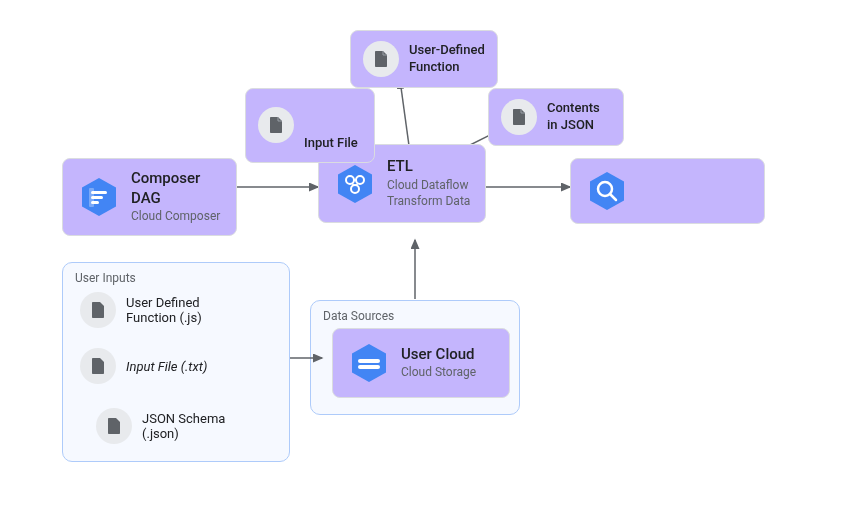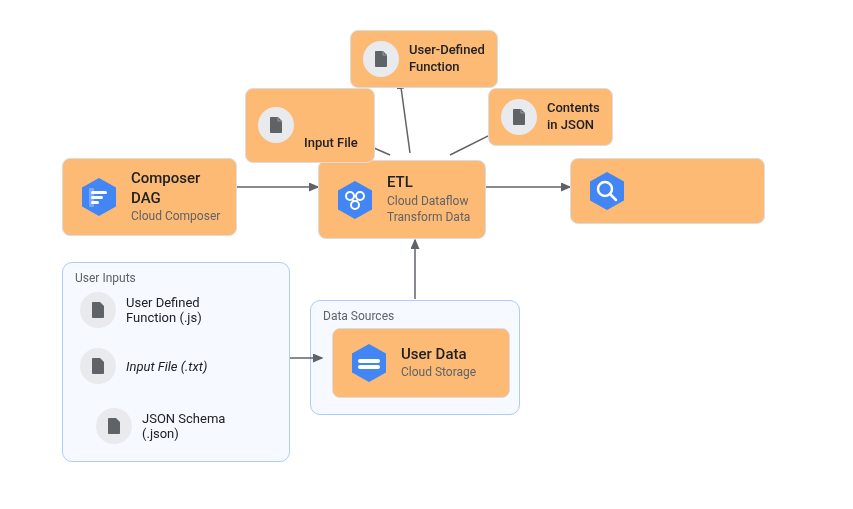--- a/index.html
+++ b/index.html
@@ -18,21 +18,21 @@
       position: relative;
       background: #fff;
     }
 
     
     .node {
       position: absolute;
       display: flex;
       align-items: center;
       gap: 10px;
-      background: #fdba74;
+      background: #c4b5fd;
       border: 1.5px solid #dadce0;
       border-radius: 8px;
       padding: 10px 14px;
     }
 
     .node-text {
       display: flex;
       flex-direction: column;
     }
 
@@ -163,21 +163,21 @@
         <rect x="14" y="26" width="8" height="3" rx="1.5" fill="white"></rect>
         <rect x="12" y="13" width="5" height="19" rx="1" fill="rgba(255,255,255,0.3)"></rect>
       </svg>
     </div>
     <div class="node-text">
       <span class="node-title">Composer DAG</span>
       <span class="node-subtitle">Cloud Composer</span>
     </div>
   </div>
 
-  <div class="node" style="left:318px; top:160px; width:168px; padding: 12px 14px;">
+  <div class="node" style="left:318px; top:144px; width:168px; padding: 12px 14px;">
     <div class="hex-icon">
       <svg viewBox="0 0 44 44" xmlns="http://www.w3.org/2000/svg">
         <polygon points="22,3 39,12.5 39,31.5 22,41 5,31.5 5,12.5" fill="#4285f4"></polygon>
 
         <circle cx="17" cy="18" r="4" fill="none" stroke="white" stroke-width="2"></circle>
         <circle cx="27" cy="18" r="4" fill="none" stroke="white" stroke-width="2"></circle>
         <circle cx="22" cy="27" r="4" fill="none" stroke="white" stroke-width="2"></circle>
         <line x1="21" y1="18" x2="23" y2="18" stroke="white" stroke-width="1.5"></line>
         <line x1="19.5" y1="21.5" x2="20.5" y2="23.5" stroke="white" stroke-width="1.5"></line>
         <line x1="24.5" y1="21.5" x2="23.5" y2="23.5" stroke="white" stroke-width="1.5"></line>
@@ -219,21 +219,21 @@
         <path d="M12 2H5C4.45 2 4 2.45 4 3v14c0 .55.45 1 1 1h10c.55 0 1-.45 1-1V6l-4-4z" fill="#5f6368"></path>
         <path d="M12 2v4h4" fill="none" stroke="#9aa0a6" stroke-width="1"></path>
       </svg>
     </div>
     <div class="node-text">
       <span class="node-title" style="font-size:13px;">User-Defined</span>
       <span class="node-title" style="font-size:13px;">Function</span>
     </div>
   </div>
 
-  <div class="node" style="left:488px; top:88px; width:125px; padding:10px 12px;">
+  <div class="node" style="left:488px; top:88px; width:136px; padding:10px 12px;">
     <div class="circle-icon">
       <svg viewBox="0 0 20 20" xmlns="http://www.w3.org/2000/svg">
         <path d="M12 2H5C4.45 2 4 2.45 4 3v14c0 .55.45 1 1 1h10c.55 0 1-.45 1-1V6l-4-4z" fill="#5f6368"></path>
         <path d="M12 2v4h4" fill="none" stroke="#9aa0a6" stroke-width="1"></path>
       </svg>
     </div>
     <div class="node-text">
       <span class="node-title" style="font-size:13px;">Contents</span>
       <span class="node-title" style="font-size:13px;">in JSON</span>
     </div>
@@ -275,18 +275,18 @@
   <div class="node" style="left:332px; top:328px; width:178px; padding:12px 14px;">
     <div class="hex-icon">
       <svg viewBox="0 0 44 44" xmlns="http://www.w3.org/2000/svg">
         <polygon points="22,3 39,12.5 39,31.5 22,41 5,31.5 5,12.5" fill="#4285f4"></polygon>
 
         <rect x="11" y="18" width="22" height="4" rx="2" fill="white"></rect>
         <rect x="11" y="24" width="22" height="4" rx="2" fill="white"></rect>
       </svg>
     </div>
     <div class="node-text">
-      <span class="node-title">User Data</span>
+      <span class="node-title">User Cloud</span>
       <span class="node-subtitle">Cloud Storage</span>
     </div>
   </div>
 
 </div>
 
 </body></html>

